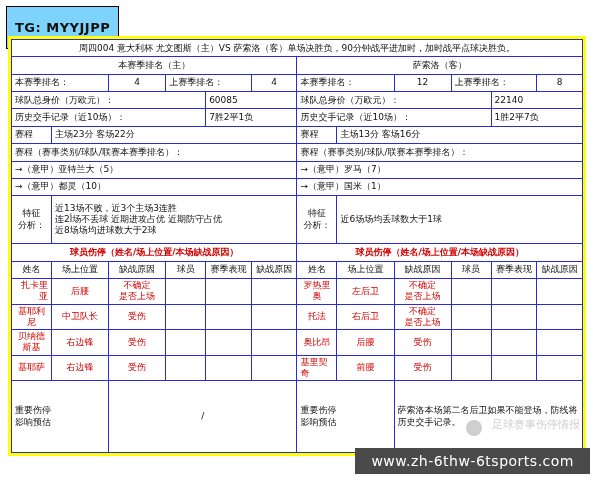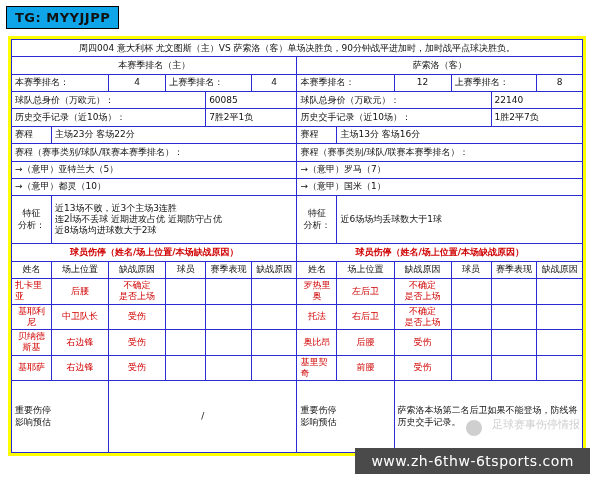--- a/index.html
+++ b/index.html
@@ -8,22 +8,22 @@
     background:#ffffff;
     font-family:"DejaVu Sans","Liberation Sans",sans-serif;
     font-size:9px;
     color:#111;
     position:relative;
     overflow:hidden;
   }
   .tg-box{
     position:absolute;left:6px;top:6px;
     border:1px solid #000;
-    background:#0ea5e9;
-    padding:3px 8px;
+    background:#7dd3fc;
+    padding:13px 8px;
     font-size:13px;
     font-weight:bold;
     letter-spacing:0.5px;
   }
   .sheet{
     position:absolute;left:8px;top:36px;
     width:578px;height:420px;
     border:3px solid #ffff00;
     background:#fff;
     box-sizing:border-box;
@@ -190,21 +190,21 @@
       <td style="text-align:center">缺战原因</td>
       <td style="text-align:center">姓名</td>
       <td style="text-align:center">场上位置</td>
       <td style="text-align:center">缺战原因</td>
       <td style="text-align:center">球员</td>
       <td style="text-align:center">赛季表现</td>
       <td style="text-align:center">缺战原因</td>
     </tr>
 
     <tr style="height:22px">
-      <td class="red" style="text-align:left">扎卡里亚</td>
+      <td class="red" style="text-align:right">扎卡里亚</td>
       <td class="pos" style="text-align:center">后腰</td>
       <td class="reason" style="text-align:center;white-space:pre-line">不确定
 是否上场</td>
       <td></td>
       <td></td>
       <td></td>
       <td class="red" style="text-align:center">罗热里奥</td>
       <td class="pos" style="text-align:center">左后卫</td>
       <td class="reason" style="text-align:center;white-space:pre-line">不确定
 是否上场</td>

